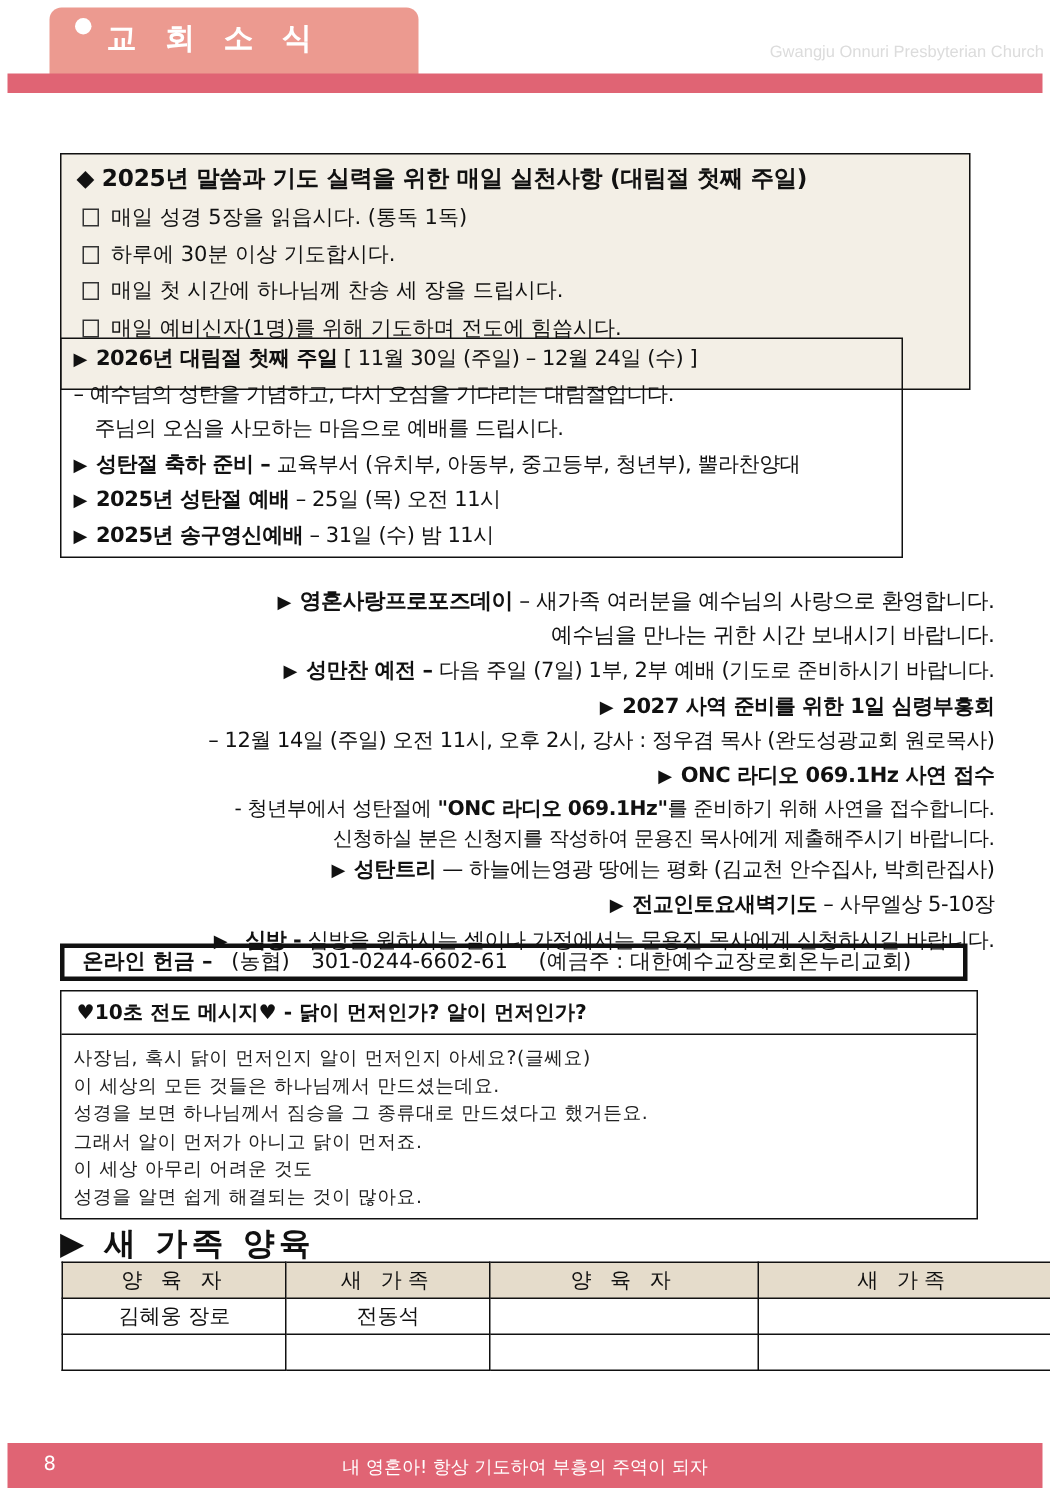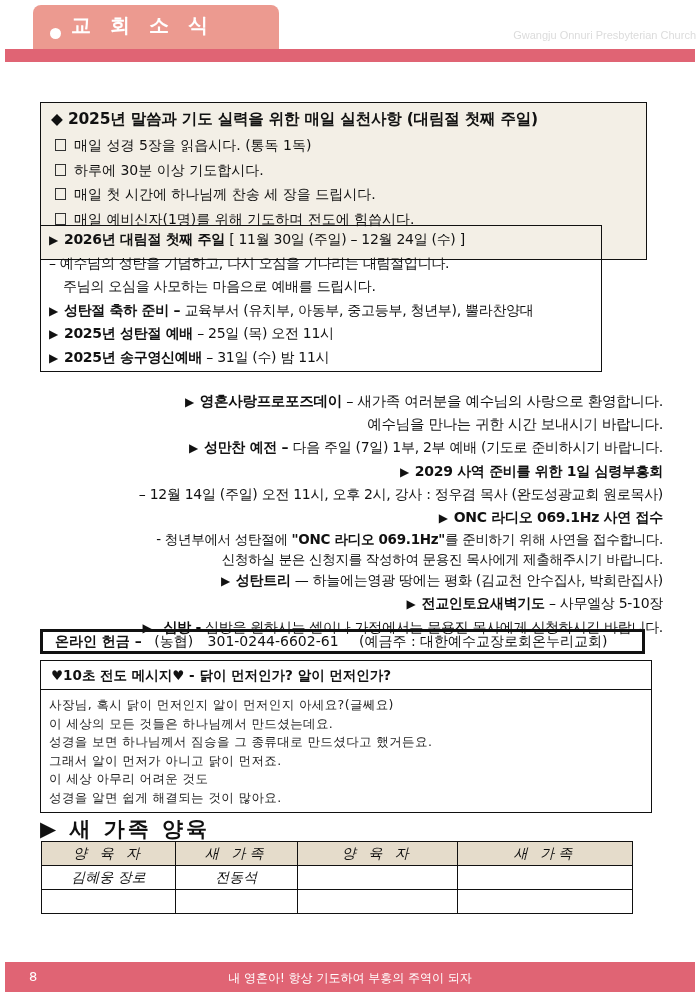--- a/index.html
+++ b/index.html
@@ -6,21 +6,21 @@
   html, body { width: 700px; height: 992px; background: #ffffff; overflow: hidden; }
   body { position: relative; font-family: "DejaVu Sans", "Liberation Sans", sans-serif; color: #111; }
 
   
   .hdr-tab {
     position: absolute; left: 33px; top: 5px; width: 246px; height: 46px;
     background: #ec9a90; border-radius: 8px 8px 0 0;
   }
   .hdr-title {
     position: absolute; left: 50px; top: 12px; color: #fff; font-size: 20px; font-weight: bold;
-    letter-spacing: 6px; display: flex; align-items: flex-end;
+    letter-spacing: 6px; display: flex; align-items: flex-start;
   }
   .hdr-dot { width: 11px; height: 11px; background: #fff; border-radius: 50%; margin-right: 10px; display: inline-block; }
   .hdr-sub {
     position: absolute; right: 4px; top: 29px; font-size: 11px; color: #dcdcdc;
     font-family: "Liberation Sans", sans-serif;
   }
   .hdr-bar { position: absolute; left: 5px; top: 49px; width: 690px; height: 13px; background: #e06474; }
 
   
   .box1 {
@@ -59,21 +59,21 @@
   .msg {
     position: absolute; left: 40px; top: 660px; width: 612px; height: 153px;
     border: 1px solid #111;
   }
   .msg-title { height: 29px; line-height: 29px; padding-left: 10px; font-size: 13.5px; font-weight: bold; border-bottom: 1px solid #111; white-space: nowrap; }
   .msg-body { padding: 6px 8px; }
   .msg-body .ml { font-size: 12.5px; height: 18.5px; line-height: 18.5px; white-space: nowrap; color: #222; letter-spacing: 0.4px; }
 
   
   .nf-title { position: absolute; left: 40px; top: 815px; font-size: 21px; font-weight: bold; letter-spacing: 3px; white-space: nowrap; }
-  .nf-table { position: absolute; left: 41px; top: 841px; width: 592px; border-collapse: collapse; font-size: 14px; font-style: italic; }
+  .nf-table { position: absolute; left: 41px; top: 841px; width: 660px; border-collapse: collapse; font-size: 14px; }
   .nf-table th, .nf-table td { border: 1px solid #111; text-align: center; font-weight: normal; height: 24px; }
   .nf-table th { background: #e5dccb; letter-spacing: 4px; }
 
   
   .ftr { position: absolute; left: 5px; top: 962px; width: 690px; height: 30px; background: #e06474; color: #fff; }
   .ftr-page { position: absolute; left: 24px; top: 7px; font-size: 13px; }
   .ftr-motto { position: absolute; left: 0; right: 0; top: 8px; text-align: center; font-size: 12px; }
 </style>
 </head>
 <body>
@@ -125,21 +125,21 @@
 
 <div class="list">
   <div class="ln" style="font-size:14.5px">
     <span class="tri">▶</span><span class="b">영혼사랑프로포즈데이</span><span> – 새가족 여러분을 예수님의 사랑으로 환영합니다.</span>
   </div>
   <div class="ln ind2" style="font-size:14.5px">예수님을 만나는 귀한 시간 보내시기 바랍니다.</div>
   <div class="ln">
     <span class="tri">▶</span><span class="b">성만찬 예전 –</span><span> 다음 주일 (7일) 1부, 2부 예배 (기도로 준비하시기 바랍니다.</span>
   </div>
   <div class="ln">
-    <span class="tri">▶</span><span class="b">2029 사역 준비를 위한 1일 심령부흥회</span>
+    <span class="tri">▶</span><span class="b">2027 사역 준비를 위한 1일 심령부흥회</span>
   </div>
   <div class="ln" style="margin-left:-2px">– 12월 14일 (주일) 오전 11시, 오후 2시, 강사 : 정우겸 목사 (완도성광교회 원로목사)</div>
   <div class="ln">
     <span class="tri">▶</span><span class="b">ONC 라디오 069.1Hz 사연 접수</span>
   </div>
   <div class="ln sm" style="padding-left:10px;height:20px;line-height:20px">
     <span>- 청년부에서 성탄절에 </span><span class="b">"ONC 라디오 069.1Hz"</span><span>를 준비하기 위해 사연을 접수합니다.</span>
   </div>
   <div class="ln sm" style="padding-left:26px;height:20px;line-height:20px">신청하실 분은 신청지를 작성하여 문용진 목사에게 제출해주시기 바랍니다.</div>
   <div class="ln">

